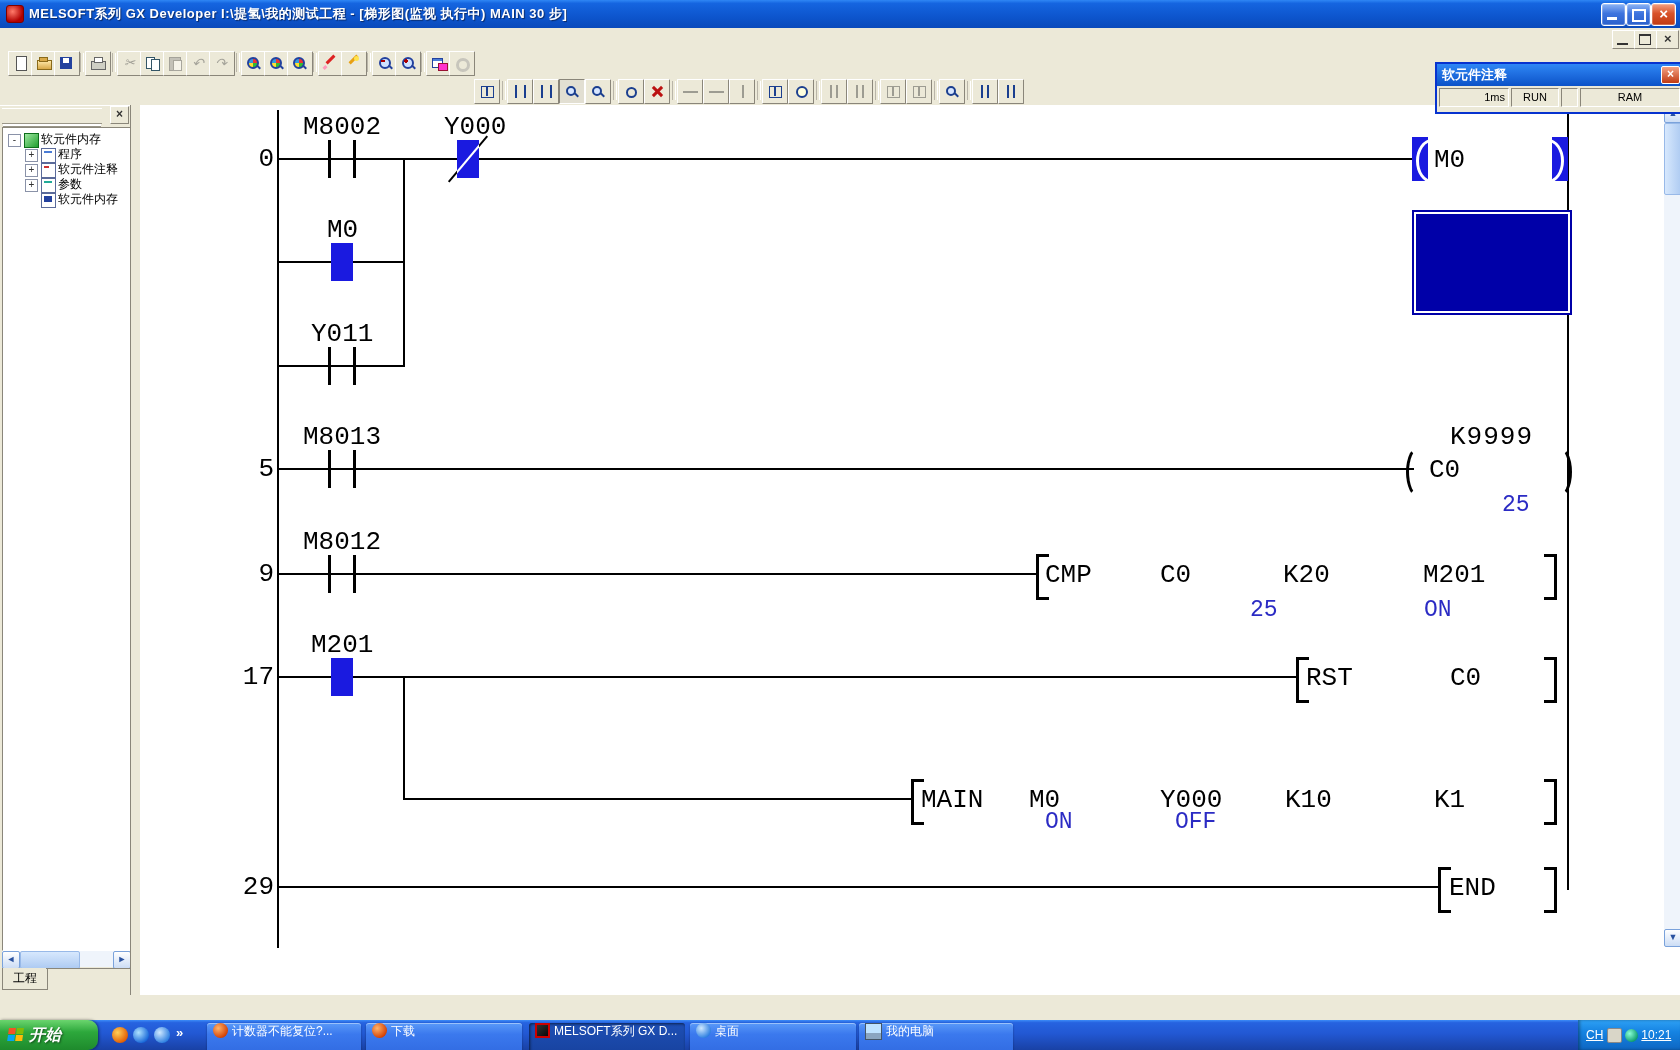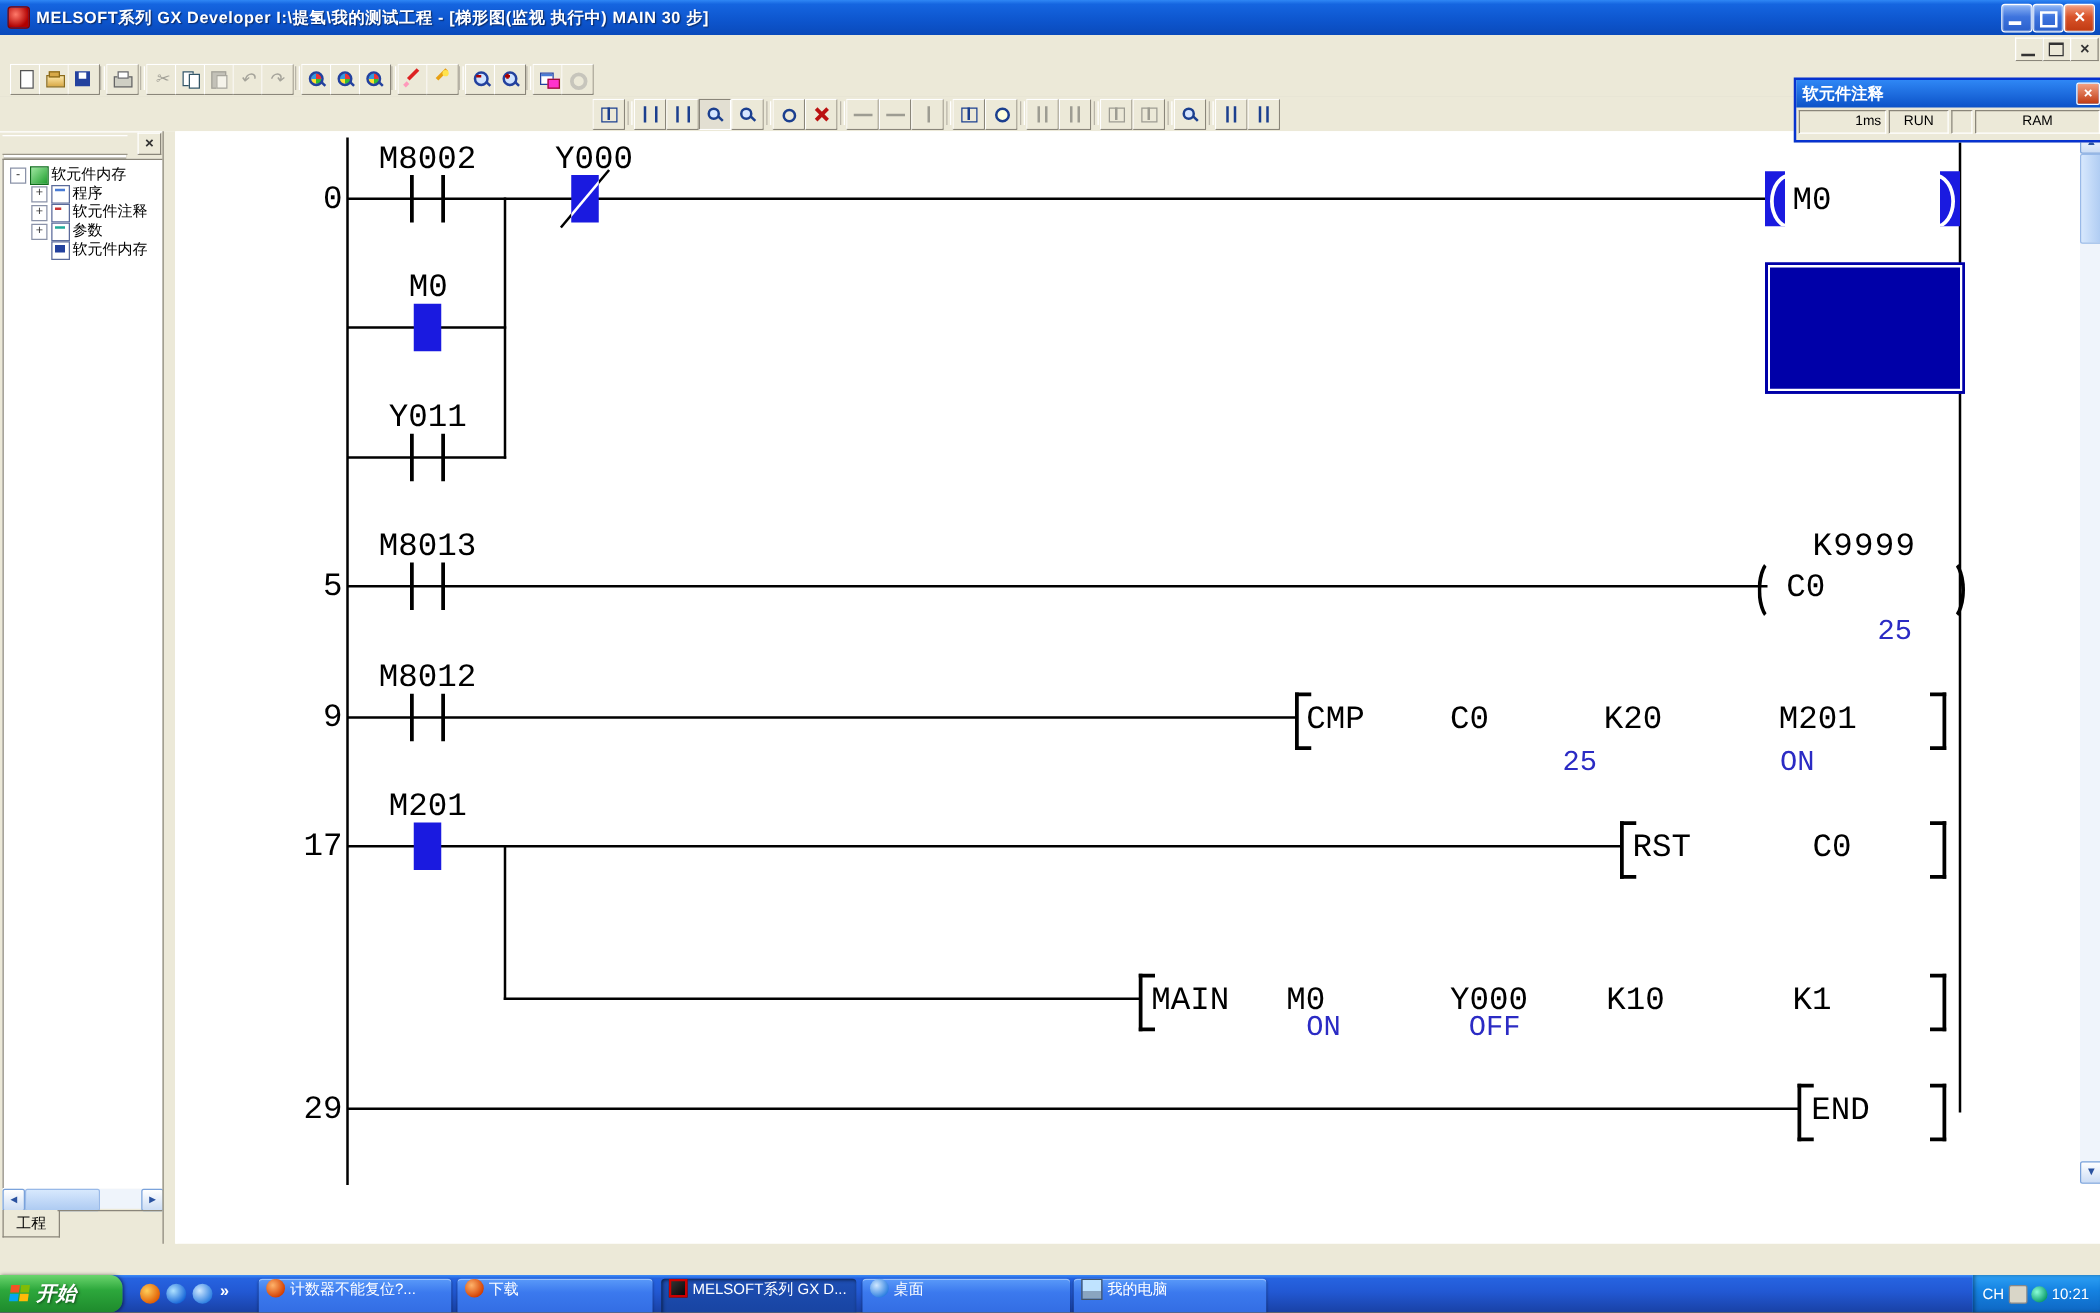--- a/index.html
+++ b/index.html
@@ -194,21 +194,21 @@
   #ql-more{position:absolute;left:176px;top:5px;color:#fff;font-size:13px;font-weight:bold;}
   .taskbtn{position:absolute;top:3px;height:37px;border-radius:3px;display:flex;align-items:flex-start;
     color:#fff;font-size:12px;white-space:nowrap;overflow:hidden;
     background:linear-gradient(180deg,#5A9AF9 0%,#3B79EE 30%,#2E66DD 100%);
     box-shadow:inset 0 1px 0 rgba(255,255,255,.4),0 1px 2px rgba(0,0,0,.4);}
   .taskbtn.active{background:linear-gradient(180deg,#1E4FB5 0%,#16409B 100%);
     box-shadow:inset 1px 1px 3px rgba(0,0,0,.6);}
   .task-icon{width:15px;height:15px;margin:0 4px 0 6px;flex:0 0 15px;}
   #tray{position:absolute;left:1578px;top:0;width:102px;height:30px;
     background:linear-gradient(180deg,#2EA1F5 0%,#1583E2 40%,#0E66C2 100%);
-    box-shadow:inset 2px 0 3px rgba(0,0,0,.35);display:flex;align-items:center;color:#fff;font-size:12px;}
+    box-shadow:inset 2px 0 3px rgba(0,0,0,.35);display:flex;align-items:center;color:#fff;font-size:12px;text-decoration:underline;}
   .tray-ic{width:13px;height:13px;border-radius:2px;margin-right:3px;}
 
   .ladder-label-k{letter-spacing:1px;}
 </style>
 </head>
 <body>
 
 <div id="app">
 
   <div id="titlebar">

